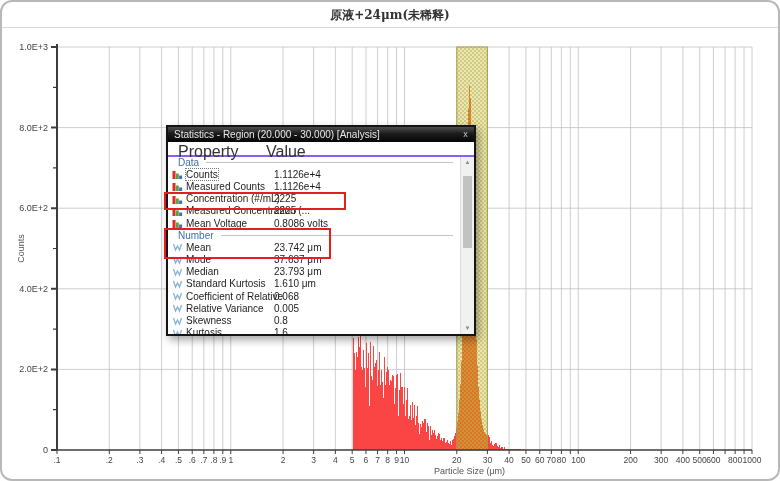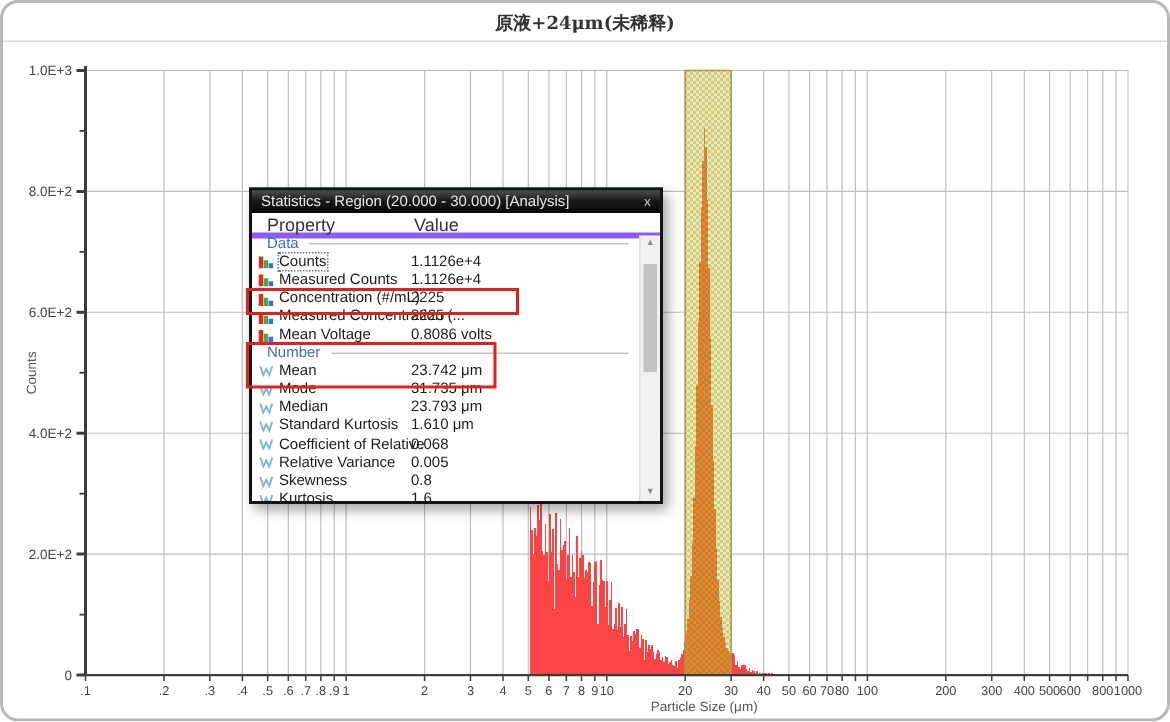--- a/index.html
+++ b/index.html
@@ -5,32 +5,32 @@
   html,body{margin:0;padding:0;background:#fff;}
   .frame{position:relative;width:780px;height:481px;box-sizing:border-box;
     background:#fff;border:2px solid #b8b8b8;border-radius:12px;overflow:hidden;
     font-family:"Liberation Sans",sans-serif;}
   .page-title{position:absolute;top:5px;left:0;width:100%;text-align:center;
     font:bold 12px "DejaVu Serif",serif;color:#333;}
   .title-sep{position:absolute;top:25px;left:0;right:0;border-top:1px solid #d8d8d8;}
   svg.chart{position:absolute;left:0;top:0;}
 
   
-  .dialog{position:absolute;left:164px;top:123px;width:276px;height:211px;
-    box-sizing:border-box;border:2px solid #141414;background:#14532d;
+  .dialog{position:absolute;left:164px;top:123px;width:310px;height:211px;
+    box-sizing:border-box;border:2px solid #141414;background:#6d28d9;
     box-shadow:3px 4px 8px rgba(0,0,0,.35);}
   .dtitle{height:15px;background:linear-gradient(#4e4e4e,#1b1b1b 45%,#050505);
     color:#e9e9e9;font-size:10px;line-height:15px;padding-left:6px;
     white-space:nowrap;overflow:hidden;}
   .dclose{position:absolute;top:2px;right:3px;width:11px;height:11px;
     color:#c9c9c9;font-size:9px;line-height:11px;text-align:center;cursor:pointer;}
   .dbody{position:absolute;left:0;top:15px;right:0;bottom:0;background:#fff;overflow:hidden;}
-  .dhead{position:relative;height:13px;border-bottom:4px solid #8b5cf6;font-size:12px;color:#333;}
+  .dhead{position:relative;height:13px;border-bottom:2px solid #8b5cf6;font-size:16px;color:#333;}
   .dhead .c1{position:absolute;left:10px;top:1px;}
-  .dhead .c2{position:absolute;left:108px;top:1px;}
+  .dhead .c2{position:absolute;left:98px;top:1px;}
   .drows{position:absolute;left:0;top:14px;right:13px;bottom:0;overflow:hidden;}
   .drow{position:relative;display:flex;align-items:center;height:12.2px;
     padding-left:4px;font-size:10px;color:#1c1c1c;white-space:nowrap;}
   .drow .ricon{width:11px;height:10px;margin-right:3px;flex:none;}
   .drow .val{position:absolute;left:106px;text-align:center;}
   .focusbox{outline:1px dotted #777;}
   .dsection{display:flex;align-items:center;height:12.2px;padding-left:10px;
     font-size:10px;color:#3f6fa5;justify-content:space-between;}
   .dsection .rule{flex:1;border-top:1px solid #c4c4c4;margin:0 8px 0 7px;height:0;}
   .scrollbar{position:absolute;top:15px;right:0;bottom:0;width:13px;
@@ -438,21 +438,21 @@
                 <polyline points="1.5,2 3.5,8 5.5,4 7.5,8 9.5,2" fill="none" stroke="#85b4d6" stroke-width="1.3"></polyline>
               </svg></span>
             <span>Mean</span>
             <span class="val">23.742 μm</span>
           </div>
           <div class="drow">
             <span class="ricon"><svg width="11" height="10" viewBox="0 0 11 10">
                 <polyline points="1.5,2 3.5,8 5.5,4 7.5,8 9.5,2" fill="none" stroke="#85b4d6" stroke-width="1.3"></polyline>
               </svg></span>
             <span>Mode</span>
-            <span class="val">31.735 μm</span>
+            <span class="val">37.637 μm</span>
           </div>
           <div class="drow">
             <span class="ricon"><svg width="11" height="10" viewBox="0 0 11 10">
                 <polyline points="1.5,2 3.5,8 5.5,4 7.5,8 9.5,2" fill="none" stroke="#85b4d6" stroke-width="1.3"></polyline>
               </svg></span>
             <span>Median</span>
             <span class="val">23.793 μm</span>
           </div>
           <div class="drow">
             <span class="ricon"><svg width="11" height="10" viewBox="0 0 11 10">

